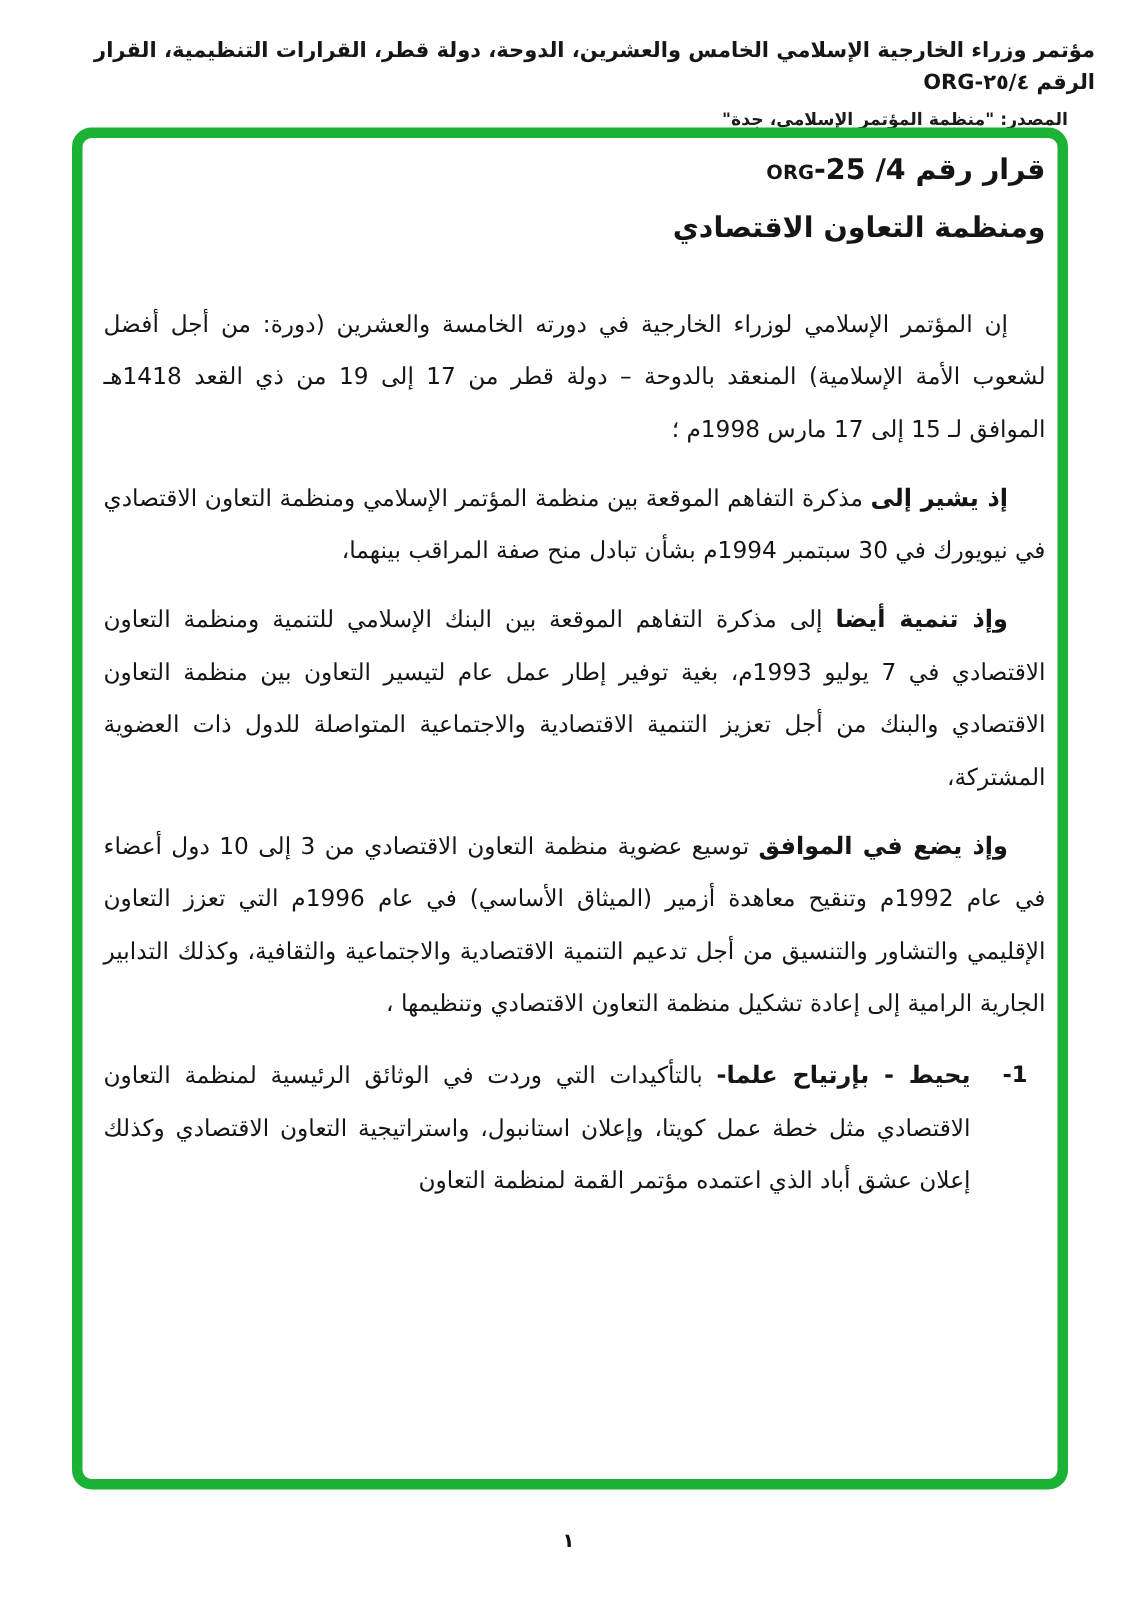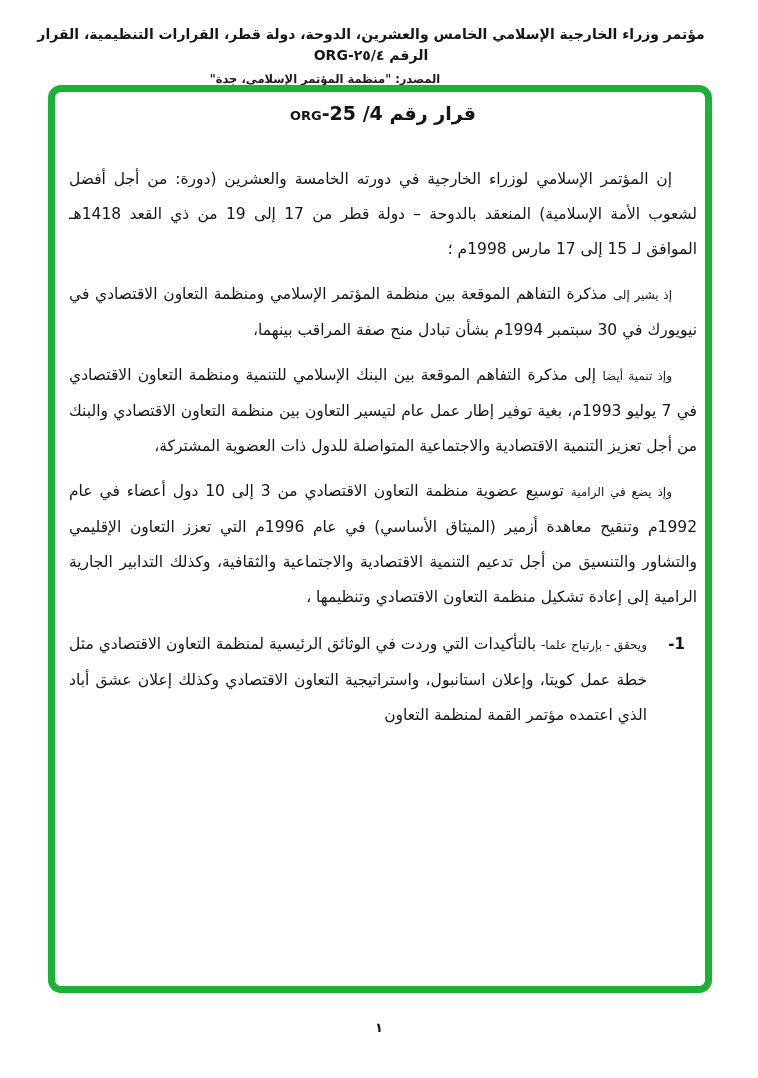--- a/index.html
+++ b/index.html
@@ -6,54 +6,54 @@
   .page{
     position:relative;
     width:758px;height:1078px;
     background:#ffffff;
     font-family:"DejaVu Sans",sans-serif;
     color:#151515;
     direction:rtl;
     overflow:hidden;
   }
   
-  .hdr{position:absolute;top:24px;right:16px;left:0;text-align:center;}
+  .hdr{position:absolute;top:24px;right:0;left:0;}
   .hdr-line1{
     font-size:14px;font-weight:bold;line-height:21px;
     padding:0 28px;color:#161616;
   }
   .hdr-line2{
     font-size:11.5px;font-weight:bold;line-height:18px;margin-top:4px;
     transform:translateX(-46px);
     color:#1b1b1b;
   }
   
   .frame{
     position:absolute;left:48px;top:85px;
     width:664px;height:908px;
     box-sizing:border-box;
     border:7px solid #1cb235;
     border-radius:13px;
     padding:3px 8px 0 14px;
     overflow:hidden;
     background:#ffffff;
   }
-  .title-block{text-align:center;font-weight:bold;}
+  .title-block{text-align:right;font-weight:bold;}
   .t-line{font-size:19px;line-height:37px;}
   .t-line .org{font-size:13px;font-weight:bold;}
   .body-text{margin-top:28px;}
   .para{
     margin:10px 0 0 0;
     font-size:15.5px;
     line-height:35px;
     text-align:justify;
     text-indent:25px;
   }
   .para:first-child{margin-top:14px;}
-  .lead{font-weight:normal;font-size:12px;margin-top:48px;}
+  .lead{font-weight:bold;font-size:16px;margin-top:48px;}
   .item{
     position:relative;
     margin-top:12px;
     padding-right:50px;
     font-size:15.5px;line-height:35px;
     text-align:justify;
   }
   .item-num{
     position:absolute;right:12px;top:0;
     font-size:15px;font-weight:bold;
@@ -71,36 +71,37 @@
 
   <div class="hdr">
     <div class="hdr-line1">مؤتمر وزراء الخارجية الإسلامي الخامس والعشرين، الدوحة، دولة قطر، القرارات التنظيمية، القرار الرقم ٢٥/٤-ORG</div>
     <div class="hdr-line2">المصدر:  "منظمة المؤتمر الإسلامي، جدة"</div>
   </div>
 
   <div class="frame">
 
     <div class="title-block">
       <div class="t-line"><span>قرار رقم 4/ 25-</span><span class="org">ORG</span></div>
+      <div class="t-line">ومنظمة التعاون الاقتصادي</div>
     </div>
 
     <div class="body-text">
 
       <p class="para"><span>إن المؤتمر الإسلامي لوزراء الخارجية في دورته الخامسة والعشرين  (دورة: من أجل أفضل لشعوب الأمة الإسلامية) المنعقد بالدوحة – دولة قطر من 17 إلى 19 من ذي القعد 1418هـ الموافق لـ 15 إلى 17 مارس 1998م ؛</span></p>
 
       <p class="para"><span class="lead">إذ يشير إلى</span><span> مذكرة التفاهم الموقعة بين منظمة المؤتمر الإسلامي ومنظمة التعاون الاقتصادي في نيويورك في 30 سبتمبر 1994م بشأن تبادل منح صفة المراقب بينهما،</span></p>
 
       <p class="para"><span class="lead">وإذ تنمية أيضا</span><span> إلى مذكرة التفاهم الموقعة بين البنك الإسلامي للتنمية ومنظمة التعاون الاقتصادي في 7 يوليو 1993م، بغية توفير إطار عمل عام لتيسير التعاون بين منظمة التعاون الاقتصادي والبنك من أجل تعزيز التنمية الاقتصادية والاجتماعية المتواصلة للدول ذات العضوية المشتركة،</span></p>
 
-      <p class="para"><span class="lead">وإذ يضع في الرامية</span><span> توسيع عضوية منظمة التعاون الاقتصادي من 3 إلى 10  دول أعضاء في عام 1992م وتنقيح معاهدة أزمير (الميثاق الأساسي) في عام 1996م التي تعزز التعاون الإقليمي والتشاور والتنسيق من أجل تدعيم التنمية الاقتصادية والاجتماعية  والثقافية، وكذلك التدابير الجارية الرامية إلى إعادة تشكيل منظمة التعاون الاقتصادي وتنظيمها ،</span></p>
+      <p class="para"><span class="lead">وإذ يضع في الموافق</span><span> توسيع عضوية منظمة التعاون الاقتصادي من 3 إلى 10  دول أعضاء في عام 1992م وتنقيح معاهدة أزمير (الميثاق الأساسي) في عام 1996م التي تعزز التعاون الإقليمي والتشاور والتنسيق من أجل تدعيم التنمية الاقتصادية والاجتماعية  والثقافية، وكذلك التدابير الجارية الرامية إلى إعادة تشكيل منظمة التعاون الاقتصادي وتنظيمها ،</span></p>
 
 
       <div class="item">
         <span class="item-num">1-</span>
-        <span class="item-body"><span class="lead">ويحقق - بإرتياح علما-</span><span> بالتأكيدات التي وردت في الوثائق الرئيسية لمنظمة التعاون الاقتصادي مثل خطة عمل كويتا، وإعلان استانبول، واستراتيجية التعاون الاقتصادي وكذلك إعلان عشق أباد الذي اعتمده مؤتمر القمة لمنظمة التعاون</span></span>
+        <span class="item-body"><span class="lead">يحيط - بإرتياح علما-</span><span> بالتأكيدات التي وردت في الوثائق الرئيسية لمنظمة التعاون الاقتصادي مثل خطة عمل كويتا، وإعلان استانبول، واستراتيجية التعاون الاقتصادي وكذلك إعلان عشق أباد الذي اعتمده مؤتمر القمة لمنظمة التعاون</span></span>
       </div>
 
     </div>
   </div>
 
   <div class="page-num">١</div>
 
 </div>
 
 </body></html>

